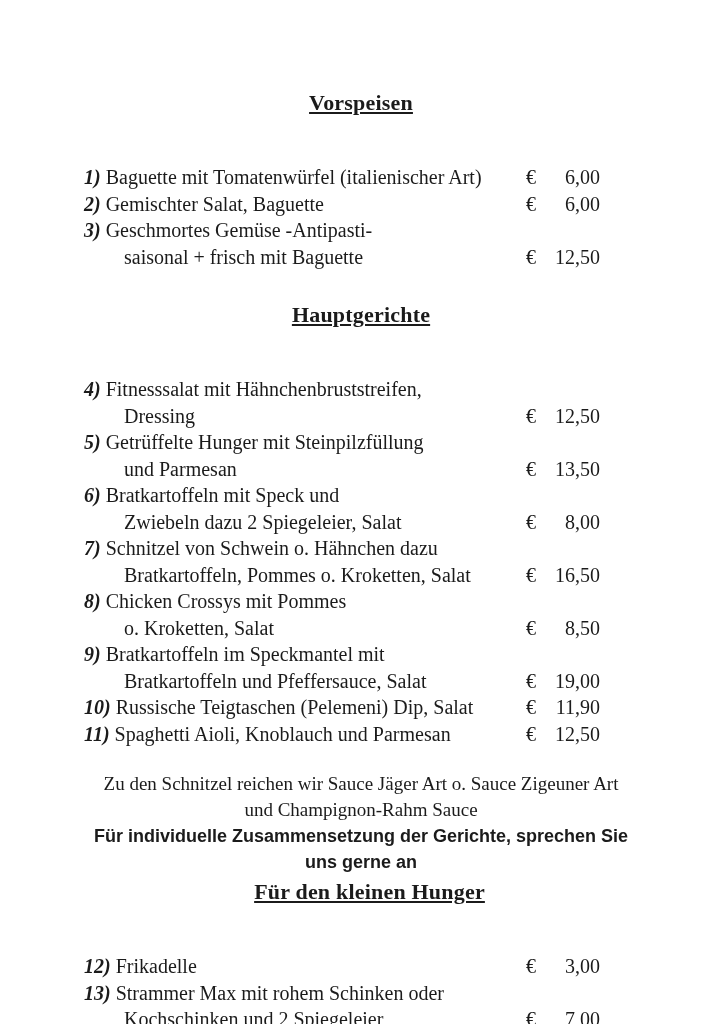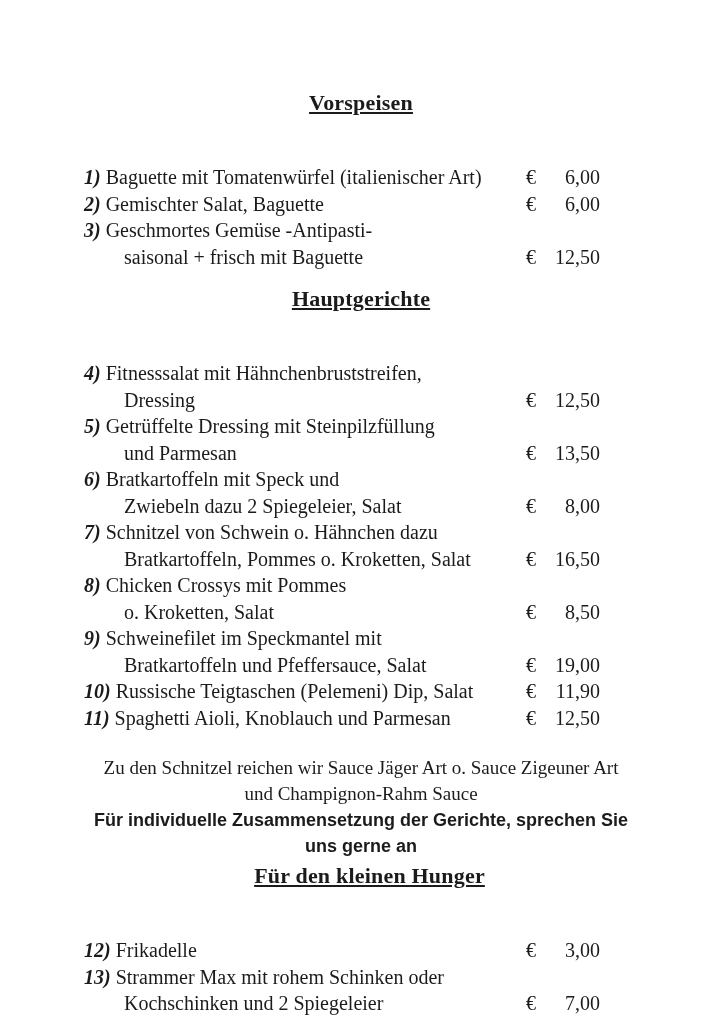--- a/index.html
+++ b/index.html
@@ -17,21 +17,21 @@
   }
   .section-title {
     text-align: center;
     font-size: 22px;
     font-weight: 700;
     text-decoration: underline;
     margin: 0;
     letter-spacing: 0.2px;
   }
   #title-vorspeisen { margin-bottom: 32px; }
-  #title-haupt { margin: 16px 0 26px; }
+  #title-haupt { margin: 32px 0 26px; }
   #title-klein { margin: 4px 0 20px; padding-left: 17px; }
   .menu { padding: 0 100px 0 62px; margin-top: 48px; }
   .line {
     display: flex;
     align-items: baseline;
     font-size: 20px;
     line-height: 26.5px;
   }
   .txt { flex: 1; }
   .cont { padding-left: 40px; }
@@ -108,21 +108,21 @@
         <span class="txt cont">Dressing</span>
         <span class="price">
             <span>€</span>
             <span>12,50</span>
           </span>
       </div>
     </div>
 
     <div class="item">
       <div class="line">
-        <span class="txt"><span class="num">5)</span> <span>Getrüffelte Dressing mit Steinpilzfüllung</span></span>
+        <span class="txt"><span class="num">5)</span> <span>Getrüffelte Hunger mit Steinpilzfüllung</span></span>
       </div>
       <div class="line">
         <span class="txt cont">und Parmesan</span>
         <span class="price">
             <span>€</span>
             <span>13,50</span>
           </span>
       </div>
     </div>
 
@@ -160,21 +160,21 @@
         <span class="txt cont">o. Kroketten, Salat</span>
         <span class="price">
             <span>€</span>
             <span>8,50</span>
           </span>
       </div>
     </div>
 
     <div class="item">
       <div class="line">
-        <span class="txt"><span class="num">9)</span> <span>Schweinefilet im Speckmantel mit</span></span>
+        <span class="txt"><span class="num">9)</span> <span>Bratkartoffeln im Speckmantel mit</span></span>
       </div>
       <div class="line">
         <span class="txt cont">Bratkartoffeln und Pfeffersauce, Salat</span>
         <span class="price">
             <span>€</span>
             <span>19,00</span>
           </span>
       </div>
     </div>
 

